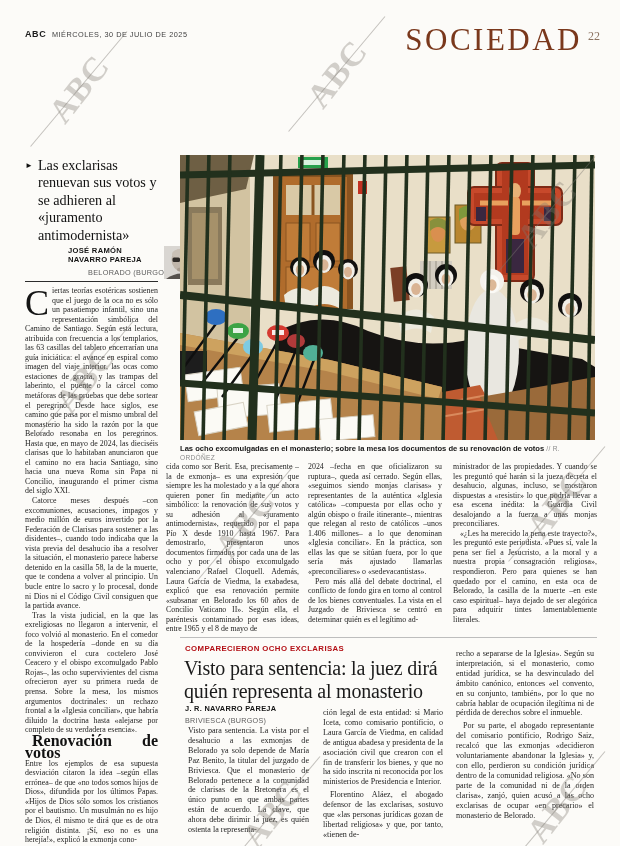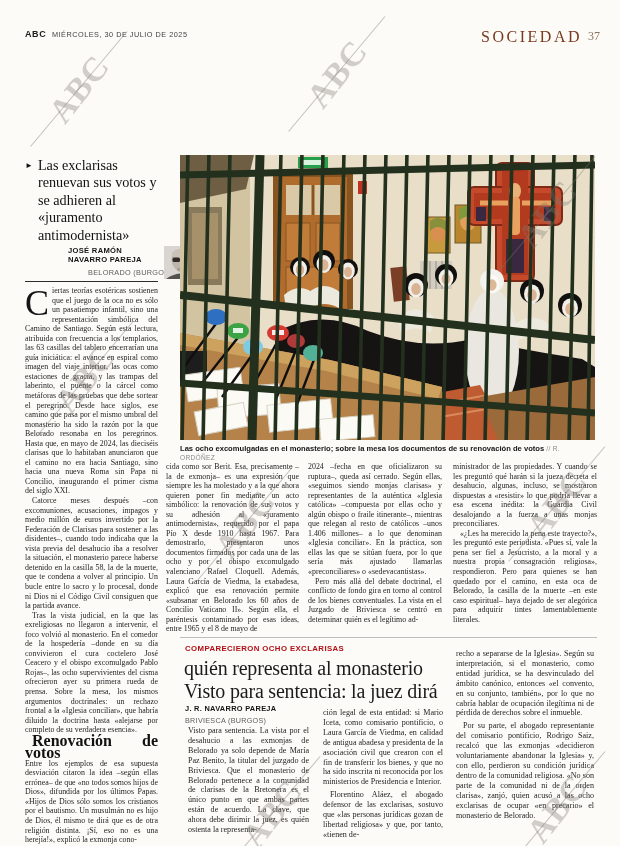--- a/index.html
+++ b/index.html
@@ -2,21 +2,21 @@
 <html lang="es"><head>
 <meta charset="utf-8">
 <style>
   html,body{margin:0;padding:0;background:#ffffff;}
   .page{position:relative;width:620px;height:846px;background:#fcfbf8;overflow:hidden;
         font-family:"Liberation Serif","DejaVu Serif",serif;color:#1d1d1d;}
 
   
   .brand{position:absolute;left:25px;top:29px;font:bold 9px "Liberation Sans","DejaVu Sans",sans-serif;letter-spacing:.6px;color:#1c1c1c;}
   .edition-date{position:absolute;left:52px;top:30px;font:7.3px "Liberation Sans","DejaVu Sans",sans-serif;letter-spacing:.5px;color:#3f3f3f;}
-  .section-title{position:absolute;right:38px;top:28px;font-size:16px;letter-spacing:2.5px;color:#7a381c;}
+  .section-title{position:absolute;right:38px;top:22px;font-size:31px;letter-spacing:2.5px;color:#7a381c;}
   .page-number{position:absolute;right:20px;top:29px;font-size:12px;color:#8c7260;}
 
   
   .headline{position:absolute;left:24px;top:82px;width:580px;font-weight:bold;font-size:30.5px;line-height:30.5px;letter-spacing:-.6px;color:#141414;}
 
   
   .summary{position:absolute;left:25px;top:157px;width:138px;font-size:14.2px;line-height:17.4px;color:#111;display:flex;gap:5px;}
   .summary .marker{font-size:8px;line-height:17px;color:#111;flex:0 0 auto;}
   .byline{position:absolute;left:25px;top:246px;width:133px;margin-left:43px;}
   .byline .name{font:bold 7.6px/9px "Liberation Sans","DejaVu Sans",sans-serif;letter-spacing:.3px;color:#151515;width:88px;}
@@ -59,21 +59,21 @@
   .wm .wm-line{position:absolute;left:-38px;top:18px;width:150px;height:1px;background:rgba(125,120,112,.45);transform:rotate(2deg);}
 </style>
 </head>
 <body>
 
 <div class="page">
 
   <div class="brand">ABC</div>
   <div class="edition-date">MIÉRCOLES, 30 DE JULIO DE 2025</div>
   <div class="section-title">SOCIEDAD</div>
-  <div class="page-number">37</div>
+  <div class="page-number">22</div>
 
   <h1 class="headline" style="margin:0;">
   </h1>
 
   <div class="summary">
     <span class="marker">►</span>
     <span>Las exclarisas renuevan sus votos y se adhieren al «juramento antimodernista»</span>
   </div>
 
   <div class="byline">
@@ -264,22 +264,22 @@
     <p>Pero más allá del debate doctrinal, el conflicto de fondo gira en torno al control de los bienes conventuales. La vista en el Juzgado de Briviesca se centró en determinar quién es el legítimo ad-</p>
   </div>
   <div class="col col4">
     <p class="flush">ministrador de las propiedades. Y cuando se les preguntó qué harán si la jueza decreta el desahucio, algunas, incluso, se mostraron dispuestas a «resistir» lo que podría llevar a esa escena inédita: la Guardia Civil desalojando a la fuerza a unas monjas preconciliares.</p>
     <p>«¿Les ha merecido la pena este trayecto?», les preguntó este periodista. «Pues sí, vale la pena ser fiel a Jesucristo, a la moral y a nuestra propia consagración religiosa», respondieron. Pero para quienes se han quedado por el camino, en esta oca de Belorado, la casilla de la muerte –en este caso espiritual– haya dejado de ser alegórica para adquirir tintes lamentablemente literales.</p>
   </div>
 
   <div class="box-rule"></div>
   <div class="kicker">COMPARECIERON OCHO EXCLARISAS</div>
   <h2 class="box-headline">
+    <div>Visto para sentencia: la juez dirá</div>
     <div>quién representa al monasterio</div>
-    <div>Visto para sentencia: la juez dirá</div>
   </h2>
   <div class="box-byline">
     <div class="name">J. R. NAVARRO PAREJA</div>
     <div class="place">BRIVIESCA (BURGOS)</div>
   </div>
   <div class="bcol bcol1">
     <p class="flush">Visto para sentencia. La vista por el desahucio a las exmonjas de Belorado ya solo depende de María Paz Benito, la titular del juzgado de Briviesca. Que el monasterio de Belorado pertenece a la comunidad de clarisas de la Bretonera es el único punto en que ambas partes están de acuerdo. La clave, que ahora debe dirimir la juez, es quién ostenta la representa-</p>
   </div>
   <div class="bcol bcol2">
     <p class="flush">ción legal de esta entidad: si Mario Iceta, como comisario pontificio, o Laura García de Viedma, en calidad de antigua abadesa y presidenta de la asociación civil que crearon con el fin de transferir los bienes, y que no ha sido inscrita ni reconocida por los ministerios de Presidencia e Interior.</p>

